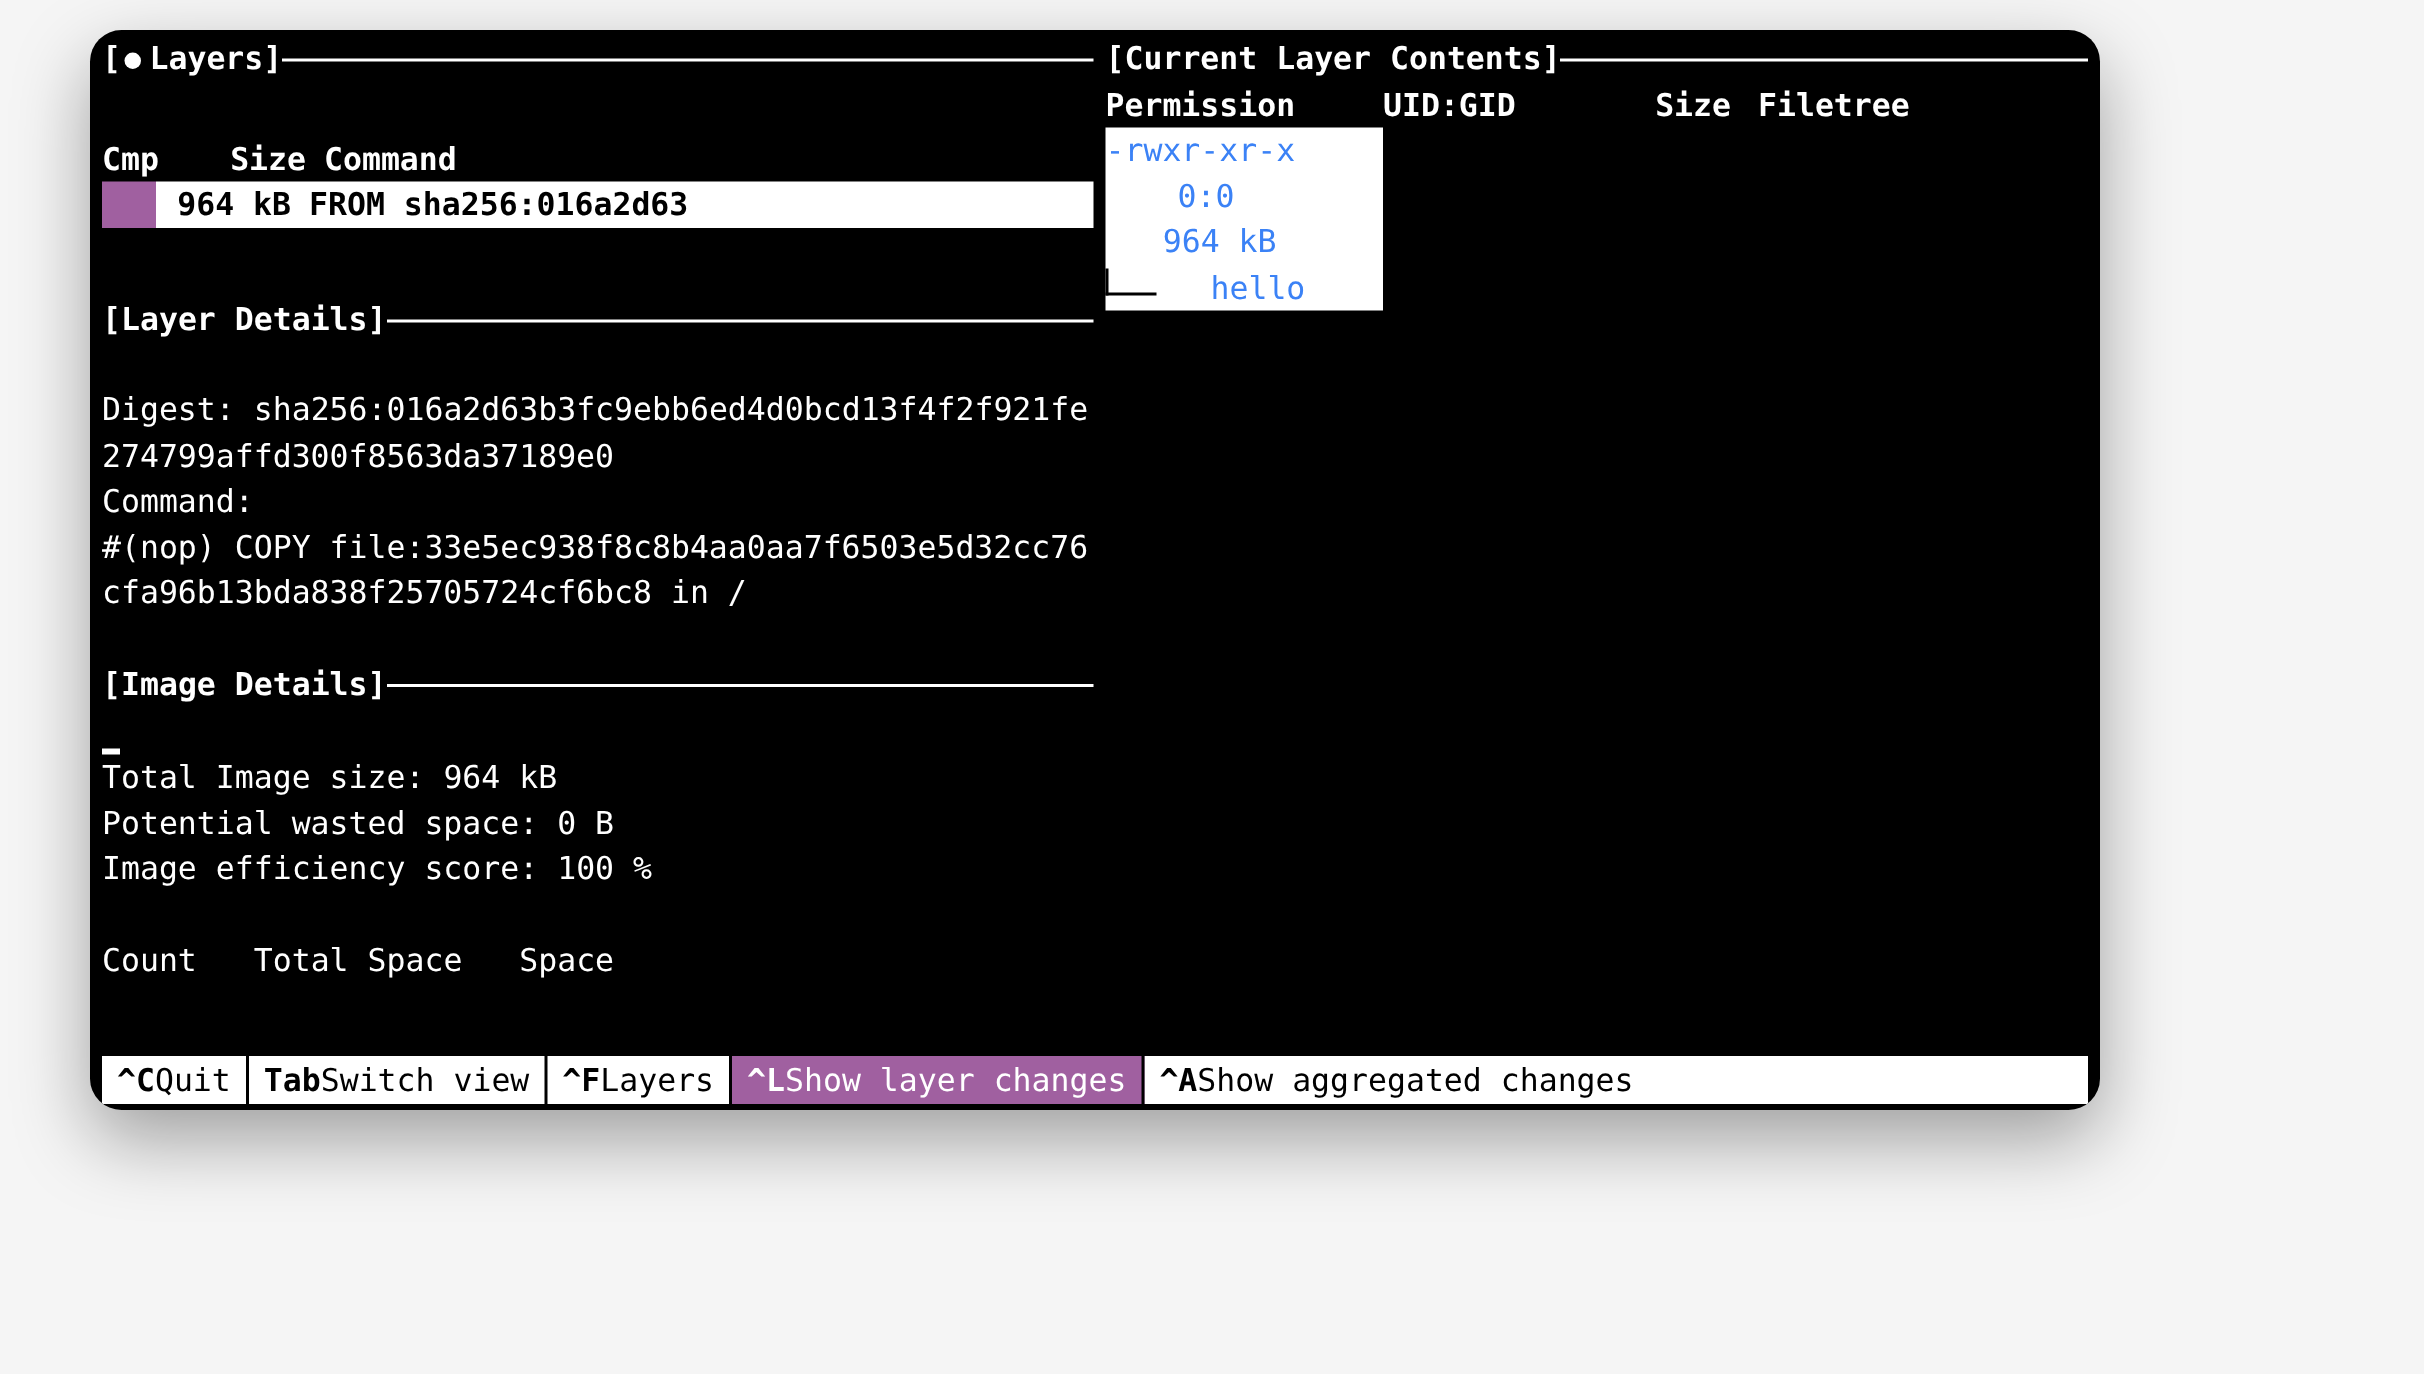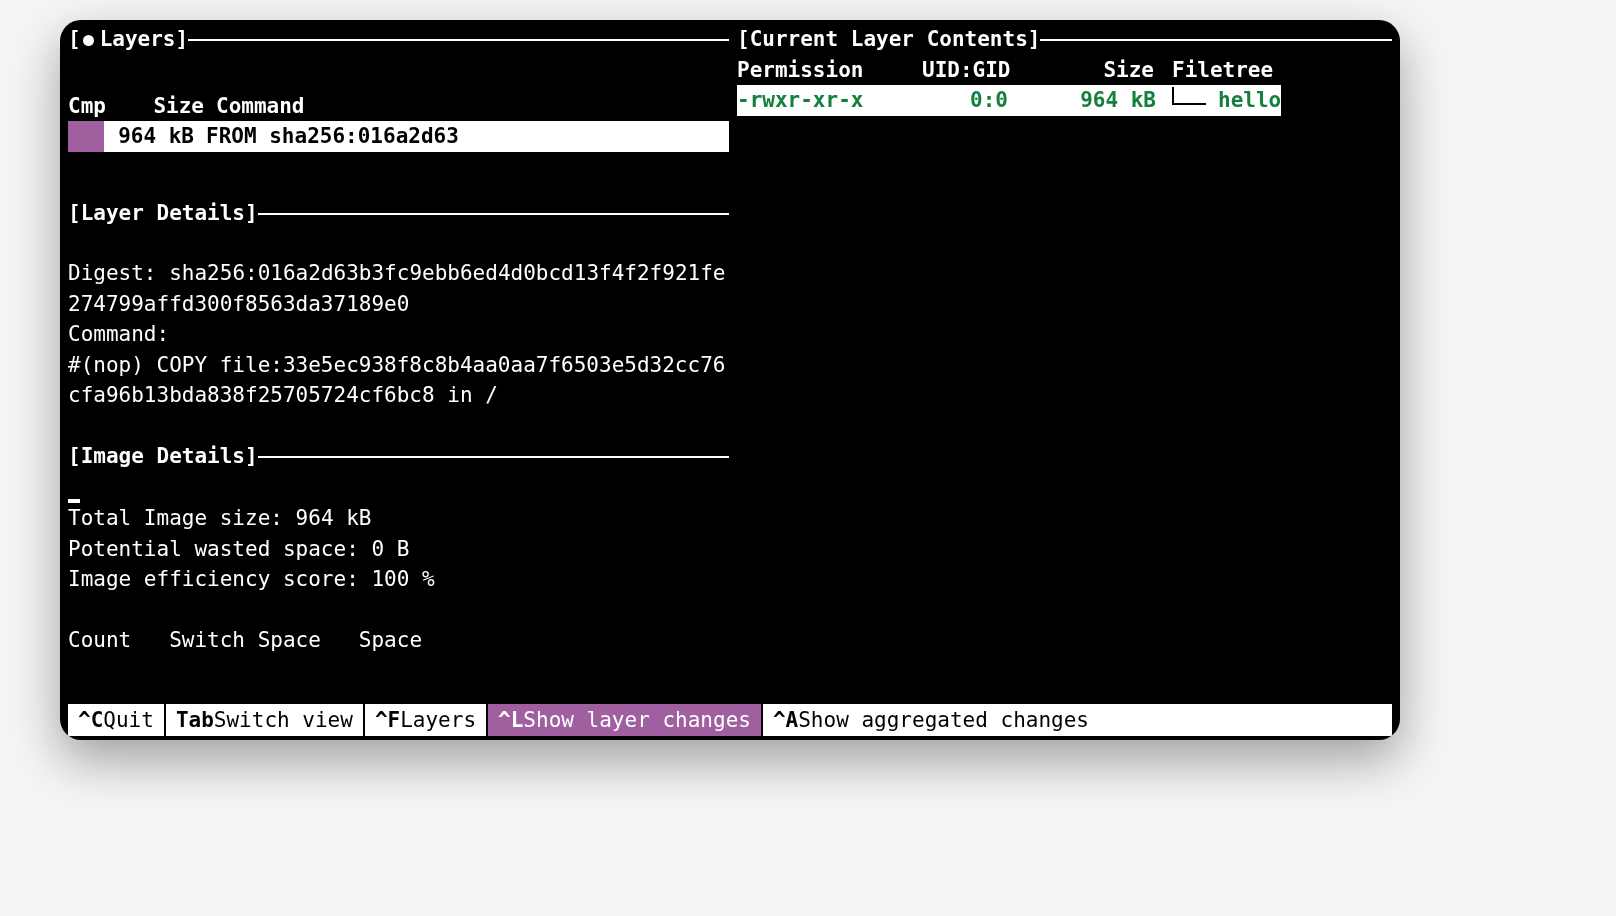--- a/index.html
+++ b/index.html
@@ -101,29 +101,30 @@
     white-space: pre;
     font-weight: bold;
   }
   .perm-col { width: 185px; }
   .uid-col { width: 120px; }
   .sz-col { width: 130px; text-align: right; padding-right: 18px;}
   .ft-col { flex: 1; }
 
   .ft-row {
     background: #fff;
-    color: #15803d;
-    display: flex;
-    white-space: pre;
-    font-weight: bold;
+    color: #3b82f6;
+    display: flex;
+    white-space: pre;
+    font-weight: normal;
+    flex-direction: column;
   }
   .ft-row .perm { width: 185px; }
   .ft-row .uid { width: 120px; text-align: right; padding-right: 34px;}
   .ft-row .sz { width: 130px; text-align: right; padding-right: 16px;}
-  .ft-row .tree { flex: 0 0 auto; display:flex; align-items:center;}
+  .ft-row .tree { flex: 0 0 auto; display:flex; align-items:center;gap:24px;}
   .treeglyph {
     display:inline-block;
     width: 34px; height: 18px;
     border-left: 2.2px solid #000;
     border-bottom: 2.2px solid #000;
     margin-right: 12px;
     margin-bottom: 8px;
   }
 
   
@@ -192,21 +193,21 @@
       <div class="img-block">
         <div class="panel-title">
           <span class="label">[<span>Image Details</span>]</span>
           <span class="rule"></span>
         </div>
         <div><span class="cursor"></span></div>
         <div class="plain"><span>Total Image size:</span> <span>964 kB</span></div>
         <div class="plain"><span>Potential wasted space:</span> <span>0 B</span></div>
         <div class="plain"><span>Image efficiency score:</span> <span>100 %</span></div>
         <div style="height:30px"></div>
-        <div class="plain"><span>Count</span>   <span>Switch Space</span>   <span>Space</span></div>
+        <div class="plain"><span>Count</span>   <span>Total Space</span>   <span>Space</span></div>
       </div>
     </div>
 
     <div class="right">
       <div class="panel-title">
         <span class="label">[<span>Current Layer Contents</span>]</span>
         <span class="rule"></span>
       </div>
       <div class="ft-head">
         <span class="perm-col">Permission</span>

